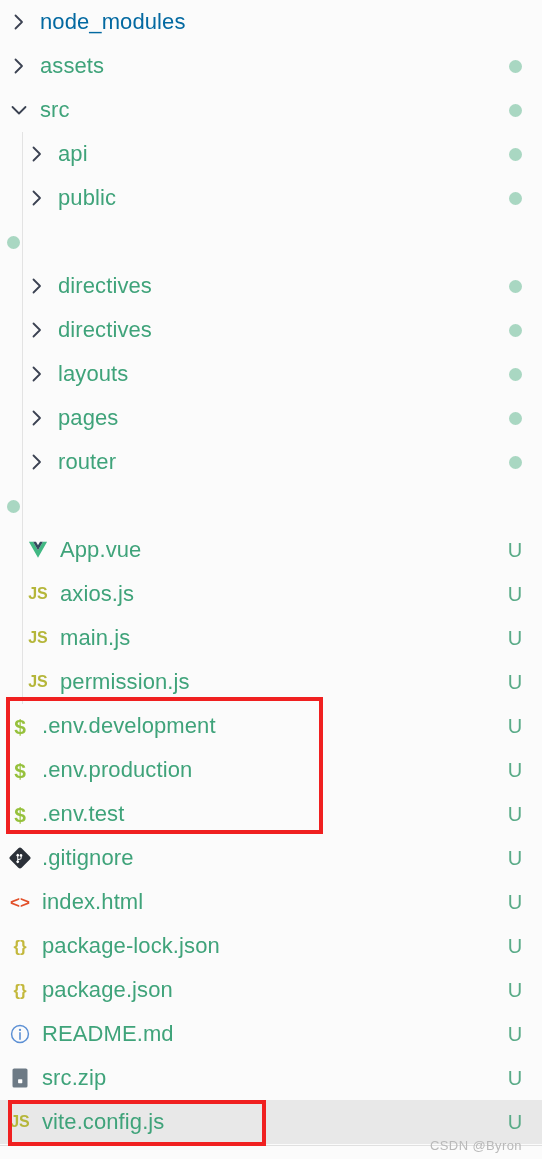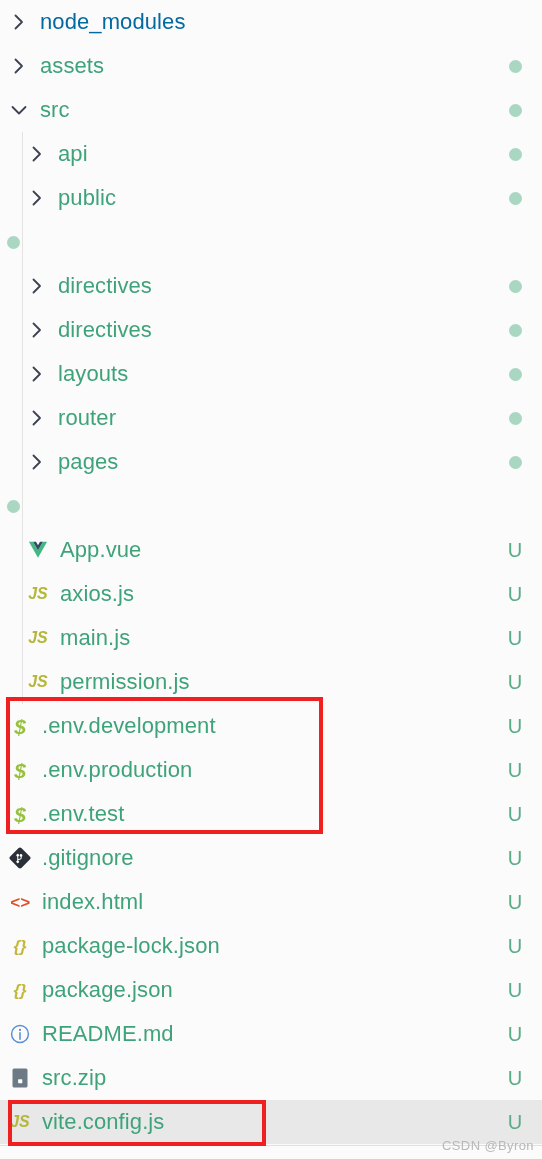--- a/index.html
+++ b/index.html
@@ -65,21 +65,20 @@
   .ficon {
     width: 28px;
     flex: 0 0 28px;
     height: 26px;
     display: flex;
     align-items: center;
     justify-content: center;
     font-size: 17px;
     font-weight: bold;
     line-height: 1;
-    font-style: italic;
   }
   .ficon svg { display: block; }
 
   .name {
     font-size: 22px;
     color: #3fa37a;
     white-space: nowrap;
     letter-spacing: 0.1px;
     padding-left: 8px;
   }
@@ -129,21 +128,21 @@
   }
   #redbox-vite {
     left: 8px;
     top: 1100px;
     width: 258px;
     height: 46px;
   }
 
   .watermark {
     position: absolute;
-    right: 8px;
+    right: 20px;
     bottom: 6px;
     font-size: 13px;
     color: #b9b9b9;
     letter-spacing: 0.4px;
     z-index: 6;
     white-space: nowrap;
   }
 
   .bottom-rule {
     position: absolute;
@@ -284,36 +283,36 @@
       </div>
       <div class="row">
         <div class="guide"></div>
         <div class="label-wrap">
           <div style="width:24px;flex:0 0 24px;"></div>
           <span class="twisty">
             <svg width="14" height="18" viewBox="0 0 14 18" fill="none">
               <path d="M3.5 2.5L10 9L3.5 15.5" stroke="#3b4252" stroke-width="1.8" stroke-linecap="round" stroke-linejoin="round"></path>
             </svg>
           </span>
+          <span class="name">pages</span>
+        </div>
+        <div class="right">
+          <span class="dot"></span>
+        </div>
+      </div>
+      <div class="row">
+        <div class="guide"></div>
+        <div class="label-wrap">
+          <div style="width:24px;flex:0 0 24px;"></div>
+          <span class="twisty">
+            <svg width="14" height="18" viewBox="0 0 14 18" fill="none">
+              <path d="M3.5 2.5L10 9L3.5 15.5" stroke="#3b4252" stroke-width="1.8" stroke-linecap="round" stroke-linejoin="round"></path>
+            </svg>
+          </span>
           <span class="name">router</span>
-        </div>
-        <div class="right">
-          <span class="dot"></span>
-        </div>
-      </div>
-      <div class="row">
-        <div class="guide"></div>
-        <div class="label-wrap">
-          <div style="width:24px;flex:0 0 24px;"></div>
-          <span class="twisty">
-            <svg width="14" height="18" viewBox="0 0 14 18" fill="none">
-              <path d="M3.5 2.5L10 9L3.5 15.5" stroke="#3b4252" stroke-width="1.8" stroke-linecap="round" stroke-linejoin="round"></path>
-            </svg>
-          </span>
-          <span class="name">pages</span>
         </div>
         <div class="right">
           <span class="dot"></span>
         </div>
       </div>
       <div class="row">
         <div class="guide"></div>
         <div class="right">
           <span class="dot"></span>
         </div>

